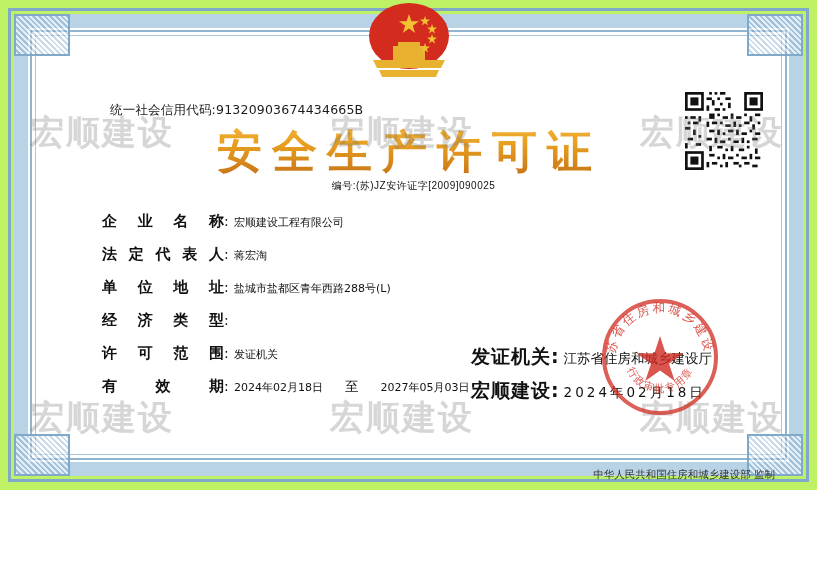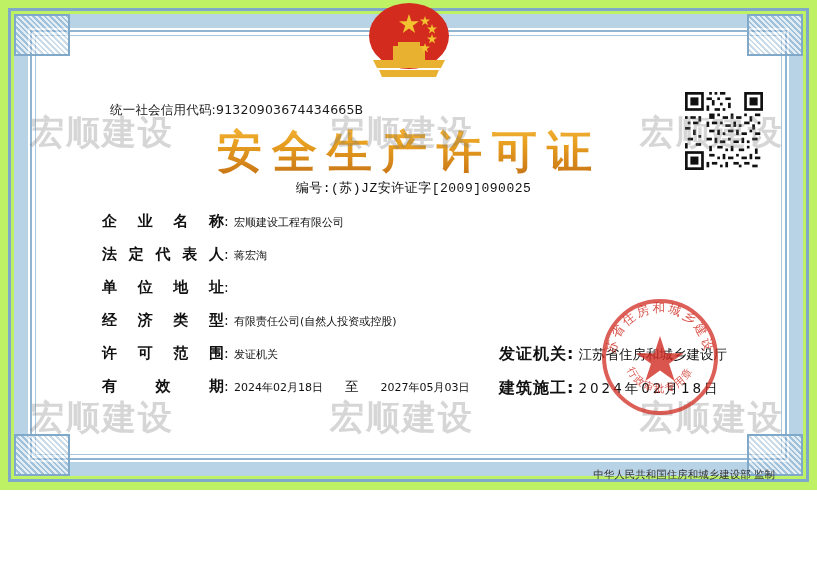--- a/index.html
+++ b/index.html
@@ -144,24 +144,24 @@
     color: transparent;
     text-shadow: 0 0 0 rgba(0,0,0,0);
     padding-left: 10px;
   }
   .cert-number {
     position: absolute;
     left: 0;
     right: 0;
     top: 135px;
     text-align: center;
-    font-size: 13px;
+    font-size: 10px;
     color: #111;
     letter-spacing: 0.5px;
-    font-family: Liberation Mono, monospace;
+    font-family: Liberation Sans, sans-serif;
     padding-left: 10px;
   }
   .qr {
     position: absolute;
     right: 10px;
     top: 48px;
     width: 78px;
     height: 78px;
     z-index: 7;
   }
@@ -214,26 +214,25 @@
     width: 300px;
     z-index: 6;
   }
   .issuer-row {
     display: flex;
     align-items: baseline;
     height: 34px;
     justify-content: flex-start;
   }
   .issuer-label {
-    font-size: 16px;
+    font-size: 19px;
     font-weight: bold;
     color: #111;
     font-family: "DejaVu Sans", sans-serif;
     letter-spacing: 1px;
-    margin-left: 28px;
   }
   .issuer-value {
     font-size: 13.5px;
     color: #111;
     font-family: "DejaVu Sans", sans-serif;
     margin-left: 4px;
     white-space: nowrap;
   }
   .issuer-date-value {
     font-size: 13.5px;
@@ -432,31 +431,31 @@
       </div>
 
       <div class="field-row">
         <div class="field-label">
           <span>单</span>
           <span>位</span>
           <span>地</span>
           <span>址</span>
         </div>
         <div class="field-colon">:</div>
+        <div class="field-value">盐城市盐都区青年西路288号(L)</div>
       </div>
 
       <div class="field-row">
         <div class="field-label">
           <span>经</span>
           <span>济</span>
           <span>类</span>
           <span>型</span>
         </div>
         <div class="field-colon">:</div>
-        <div class="field-value">有限责任公司(自然人投资或控股)</div>
       </div>
 
       <div class="field-row">
         <div class="field-label">
           <span>许</span>
           <span>可</span>
           <span>范</span>
           <span>围</span>
         </div>
         <div class="field-colon">:</div>
@@ -477,21 +476,21 @@
 
     </div>
   </div>
 
   <div class="issuer-block">
     <div class="issuer-row">
       <span class="issuer-label">发证机关:</span>
       <span class="issuer-value">江苏省住房和城乡建设厅</span>
     </div>
     <div class="issuer-row">
-      <span class="issuer-label">建筑施工:</span>
+      <span class="issuer-label">宏顺建设:</span>
       <span class="issuer-date-value">2024年02月18日</span>
     </div>
   </div>
 
   <svg class="seal" viewBox="0 0 122 122">
     <defs>
       <path id="sealTopArc" d="M 16,61 A 45,45 0 0 1 106,61"></path>
       <path id="sealBottomArc" d="M 26,61 A 35,35 0 0 0 96,61"></path>
     </defs>
     <circle cx="61" cy="61" r="56" fill="none" stroke="#d02a20" stroke-width="4" opacity="0.75"></circle>

